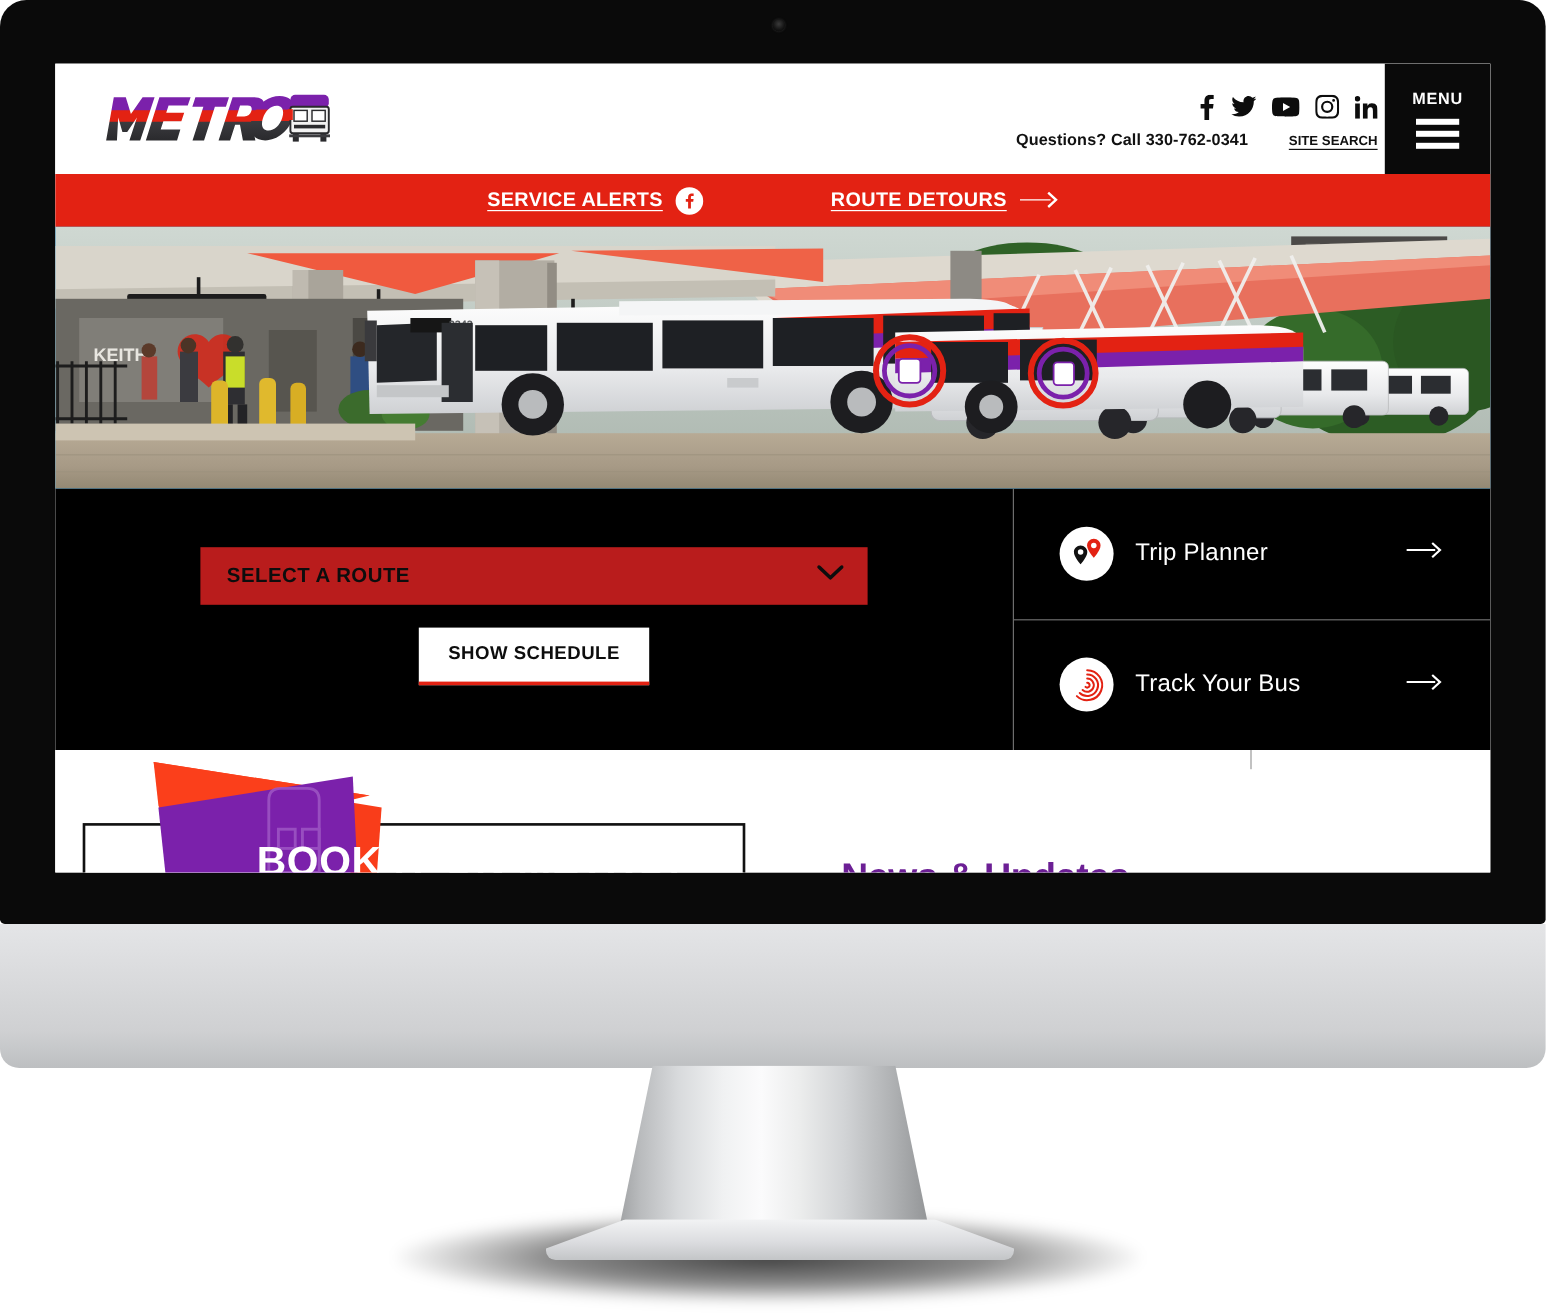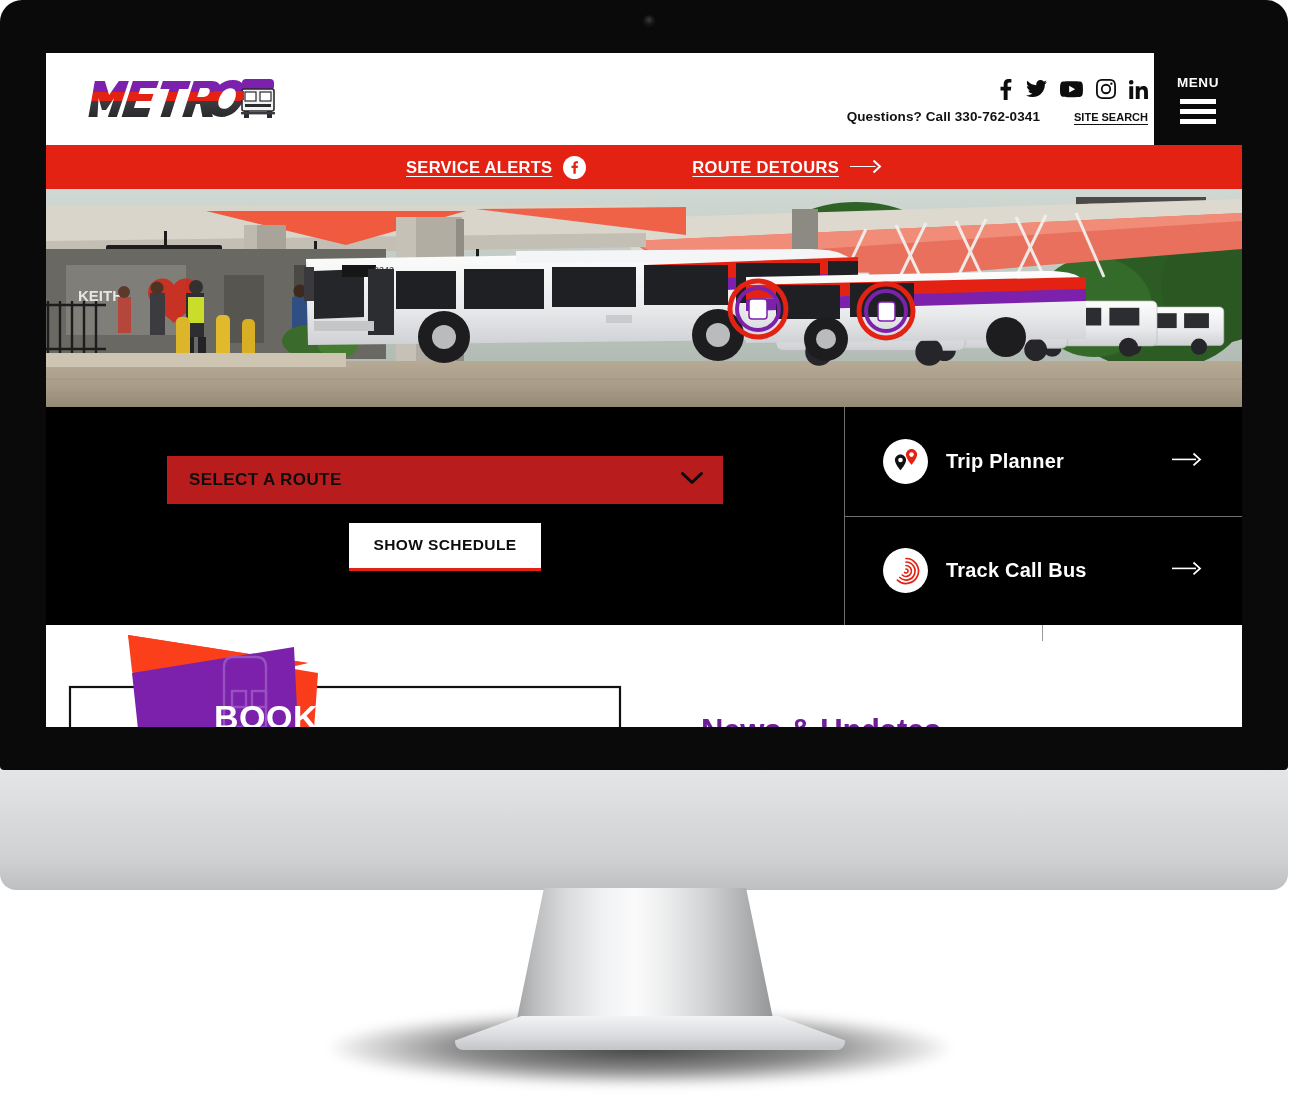--- a/index.html
+++ b/index.html
@@ -136,21 +136,21 @@
   .quick-right { flex: 0 0 398px; border-left: 1px solid #6d6d6d; display: flex; flex-direction: column; }
   .quick-card {
     flex: 1; display: flex; align-items: center; gap: 18px;
     padding-left: 38px; cursor: pointer; position: relative;
   }
   .quick-card + .quick-card { border-top: 1px solid #6d6d6d; }
   .qc-icon {
     width: 45px; height: 45px; border-radius: 50%; background: #fff;
     display: flex; align-items: center; justify-content: center; flex: 0 0 45px;
   }
-  .qc-label { color: #fff; font-size: 20px; font-weight: 700; letter-spacing: .2px; flex: 1; }
+  .qc-label { color: #fff; font-size: 20px; font-weight: 400; letter-spacing: .2px; flex: 1; }
   .qc-arrow { margin-right: 40px; }
 
   
   .promo { position: relative; height: 104px; background: #fff; overflow: hidden; }
   .promo svg { position: absolute; left: 0; top: 0; display: block; }
   .news-head {
     position: absolute; left: 655px; top: 88px;
     font-size: 31px; font-weight: 700; color: #6c1f95; letter-spacing: -.2px;
   }
   .col-divider {
@@ -534,21 +534,21 @@
           <span class="qc-icon">
             <svg width="32" height="32" viewBox="0 0 32 32">
               <g fill="none" stroke="#e32213" stroke-width="1.7" stroke-linecap="round">
                 <path d="M16 3.5a12.5 12.5 0 1 1-8.6 21.6"></path>
                 <path d="M16 7a9 9 0 1 1-6.2 15.5"></path>
                 <path d="M16 10.5a5.5 5.5 0 1 1-3.8 9.5"></path>
                 <path d="M16 14a2 2 0 1 1-1.4 3.4"></path>
               </g>
             </svg>
           </span>
-          <span class="qc-label">Track Call Bus</span>
+          <span class="qc-label">Track Your Bus</span>
           <span class="qc-arrow">
             <svg width="30" height="15" viewBox="0 0 30 15">
                 <path d="M0 6.6h24v1.6H0z" fill="#fff"></path>
                 <path d="M21.5 1.5L28 7.4l-6.5 6" stroke="#fff" stroke-width="1.8" fill="none"></path>
               </svg>
           </span>
         </div>
       </div>
     </div>
 

